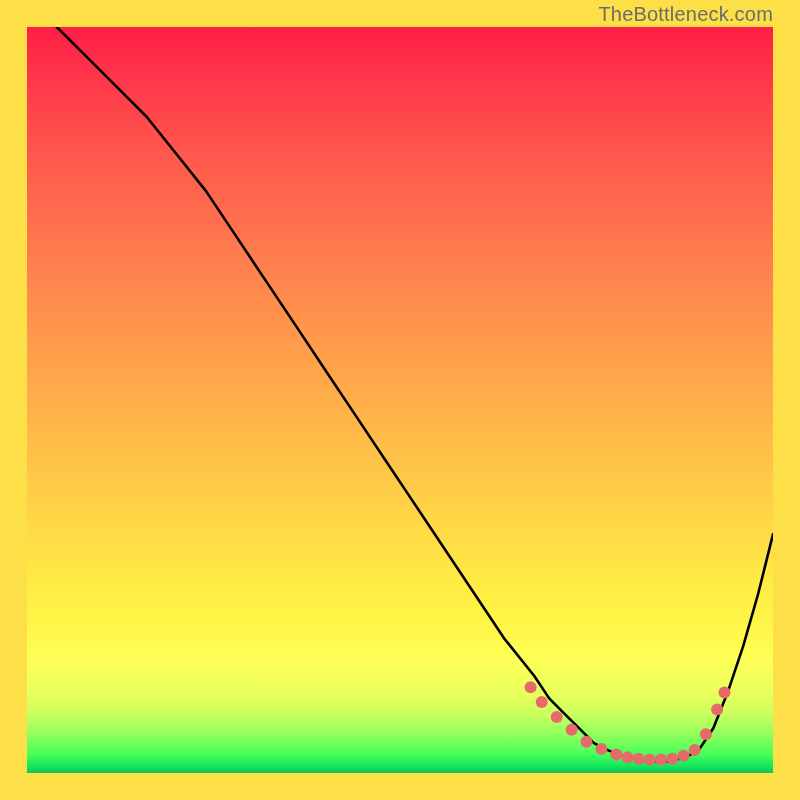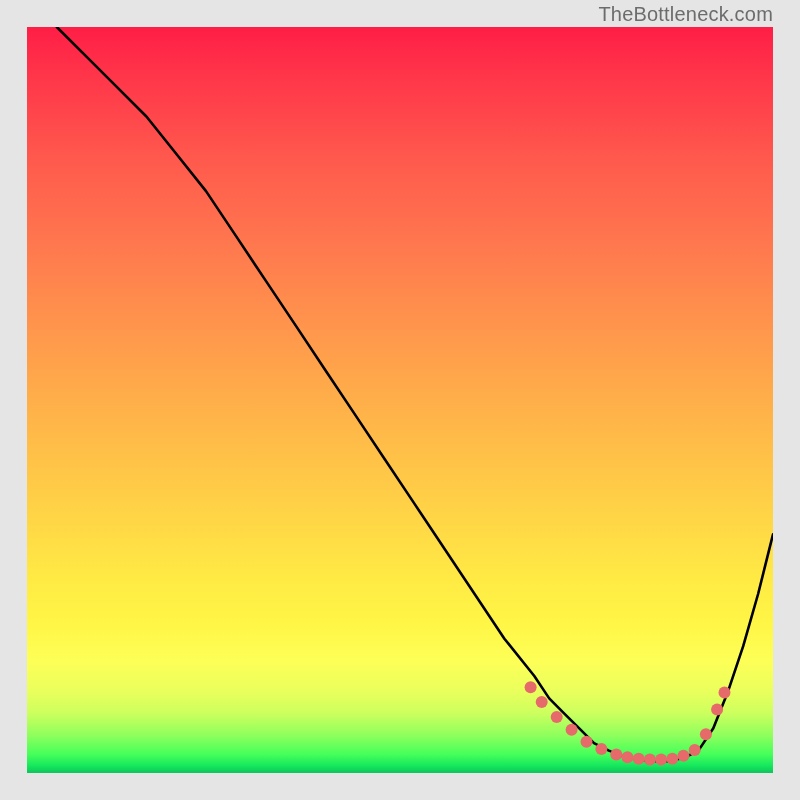--- a/index.html
+++ b/index.html
@@ -7,21 +7,21 @@
     padding: 0;
     width: 800px;
     height: 800px;
     background: #000;
     overflow: hidden;
     font-family: Arial, Helvetica, sans-serif;
   }
   .frame {
     position: absolute;
     inset: 0;
-    background: #e5e5e5;
+    background: #fde047;
   }
   .plot-area {
     position: absolute;
     left: 27px;
     top: 27px;
     width: 746px;
     height: 746px;
     overflow: hidden;
   }
   .gradient {

